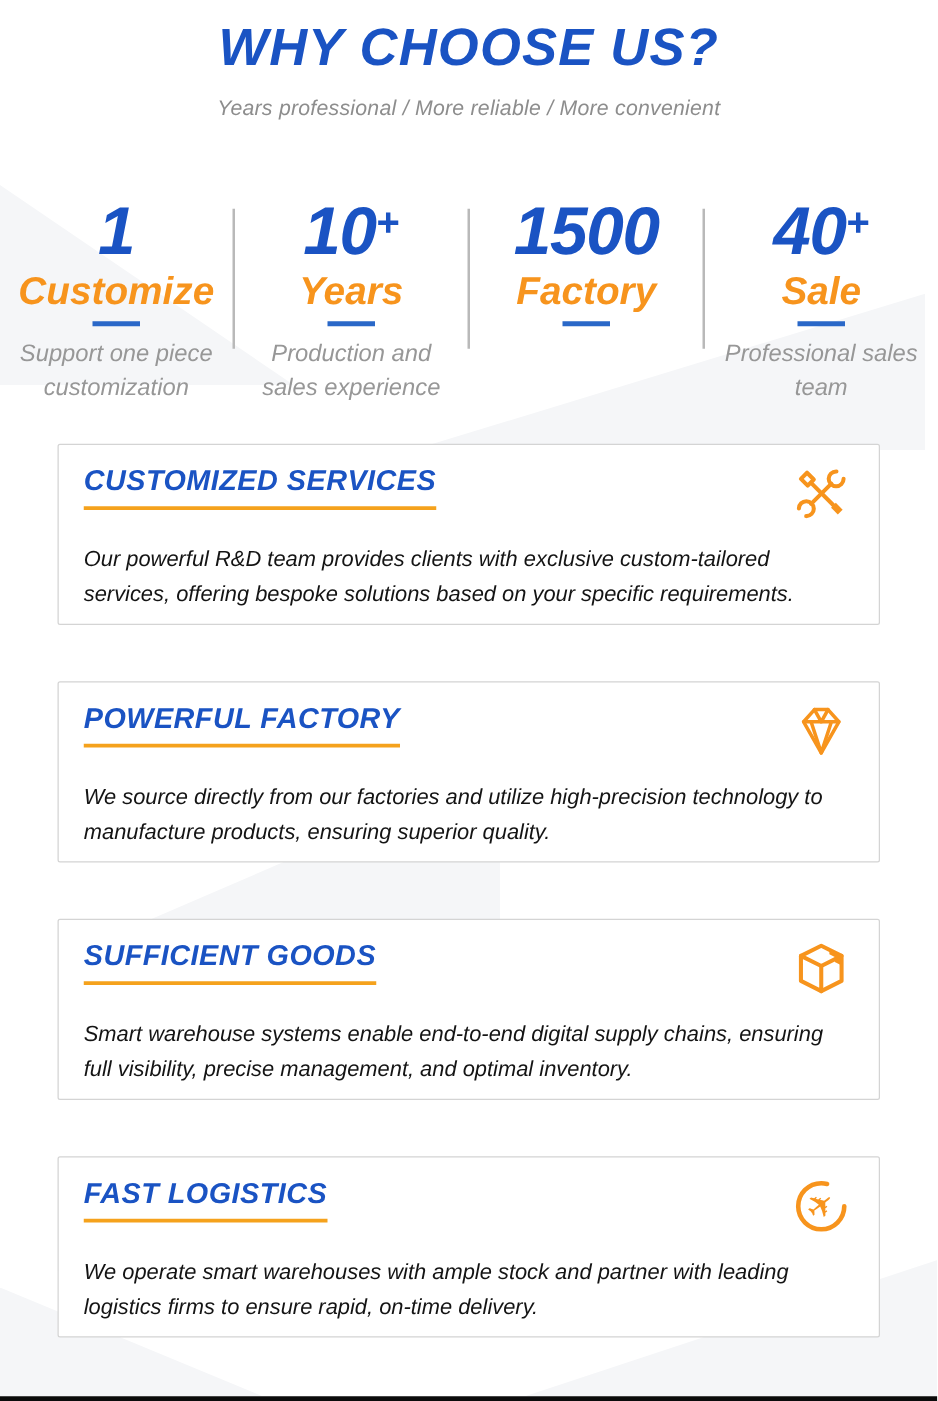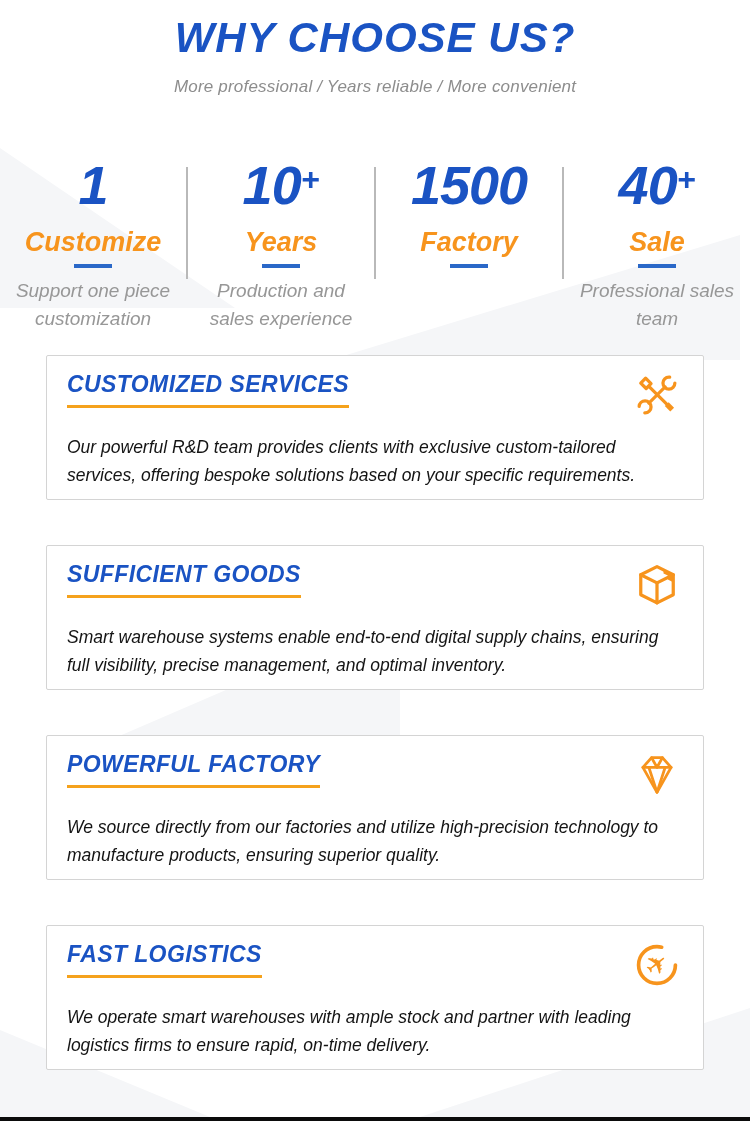--- a/index.html
+++ b/index.html
@@ -34,21 +34,21 @@
     margin-top:60px; display:flex; align-items:stretch;
     width:750px; height:132px;
   }
   .stat { flex:1; text-align:center; }
   .stat-divider { width:2px; height:112px; background:#b9b9b9; align-self:center; }
   .stat-number {
     font-size:54px; font-weight:bold; color:#1a53c3; line-height:1.05;
     letter-spacing:-1px;
   }
   .stat-plus { font-size:32px; vertical-align:14px; letter-spacing:0; }
-  .stat-label { font-size:27px; font-weight:bold; color:#f7941d; line-height:1.1; margin-top:14px; }
+  .stat-label { font-size:31px; font-weight:bold; color:#f7941d; line-height:1.1; margin-top:2px; }
   .stat-underline { width:38px; height:4px; background:#2a68c8; margin:7px auto 9px auto; }
   .stat-desc { font-size:19px; color:#979797; line-height:1.45; padding:0 14px; }
 
   
   .cards { margin-top:66px; }
   .card {
     width:658px; height:145px; margin:0 auto 45px auto;
     background:#ffffff; border:1px solid #d4d4d4; border-radius:2px;
     padding:15px 20px 0 20px;
   }
@@ -70,21 +70,21 @@
 
 <div class="page">
   <div class="bg-shape t1"></div>
   <div class="bg-shape t2"></div>
   <div class="bg-shape t3"></div>
   <div class="bg-shape t4"></div>
   <div class="bg-shape t5"></div>
 
   <div class="content">
     <div class="main-title">WHY CHOOSE US?</div>
-    <div class="subtitle">More professional  /  Years reliable  /  More convenient</div>
+    <div class="subtitle">Years professional  /  More reliable  /  More convenient</div>
 
     <div class="stats">
       <div class="stat">
         <div class="stat-number"><span>1</span><span class="stat-plus"></span></div>
         <div class="stat-label">Customize</div>
         <div class="stat-underline"></div>
         <div class="stat-desc">Support one piece customization</div>
       </div>
       <div class="stat-divider"></div>
       <div class="stat">
@@ -122,46 +122,46 @@
               <circle cx="13" cy="35" r="5.5" stroke-dasharray="26 8.6" stroke-dashoffset="17.3"></circle>
               <path d="M16.5 31.5 L31.5 16.5"></path>
             </g>
           </svg>
         </div>
         <div class="card-body">Our powerful R&amp;D team provides clients with exclusive custom-tailored services, offering bespoke solutions based on your specific requirements.</div>
       </div>
 
       <div class="card">
         <div class="card-head">
+          <span class="card-title">POWERFUL FACTORY</span>
+          <svg class="card-icon" viewBox="0 0 48 48">
+            <g fill="none" stroke="#f7941d" stroke-width="2.6" stroke-linecap="round" stroke-linejoin="round">
+              <path d="M11 17 L19 8 L29 8 L37 17 L24 40 Z"></path>
+              <path d="M11 17 L37 17"></path>
+              <path d="M19 8 L24 17 L29 8"></path>
+              <path d="M16.5 17 L24 40 L31.5 17"></path>
+            </g>
+          </svg>
+        </div>
+        <div class="card-body">We source directly from our factories and utilize high-precision technology to manufacture products, ensuring superior quality.</div>
+      </div>
+
+      <div class="card">
+        <div class="card-head">
           <span class="card-title">SUFFICIENT GOODS</span>
           <svg class="card-icon" viewBox="0 0 48 48">
             <g fill="none" stroke="#f7941d" stroke-width="3" stroke-linecap="round" stroke-linejoin="round">
               <path d="M24 7 L39 14.5 L24 22 L9 14.5 Z"></path>
               <path d="M9 14.5 L9 33 L24 40.5 L24 22"></path>
               <path d="M39 14.5 L39 33 L24 40.5"></path>
             </g>
             <path d="M30 9.5 L38 13.5 L38 21 L34 19 L34 15.3 L30 13.3 Z" fill="#f7941d" stroke="none"></path>
           </svg>
         </div>
         <div class="card-body">Smart warehouse systems enable end-to-end digital supply chains, ensuring full visibility, precise management, and optimal inventory.</div>
-      </div>
-
-      <div class="card">
-        <div class="card-head">
-          <span class="card-title">POWERFUL FACTORY</span>
-          <svg class="card-icon" viewBox="0 0 48 48">
-            <g fill="none" stroke="#f7941d" stroke-width="2.6" stroke-linecap="round" stroke-linejoin="round">
-              <path d="M11 17 L19 8 L29 8 L37 17 L24 40 Z"></path>
-              <path d="M11 17 L37 17"></path>
-              <path d="M19 8 L24 17 L29 8"></path>
-              <path d="M16.5 17 L24 40 L31.5 17"></path>
-            </g>
-          </svg>
-        </div>
-        <div class="card-body">We source directly from our factories and utilize high-precision technology to manufacture products, ensuring superior quality.</div>
       </div>
 
       <div class="card">
         <div class="card-head">
           <span class="card-title">FAST LOGISTICS</span>
           <svg class="card-icon" viewBox="0 0 48 48">
             <circle cx="24" cy="24" r="17" fill="none" stroke="#f7941d" stroke-width="3.4" stroke-linecap="round" stroke-dasharray="84 22.8"></circle>
             <text x="24" y="32" font-size="25" fill="#f7941d" text-anchor="middle" transform="rotate(-38 24 24)" font-family="DejaVu Sans, sans-serif">✈</text>
           </svg>
         </div>

